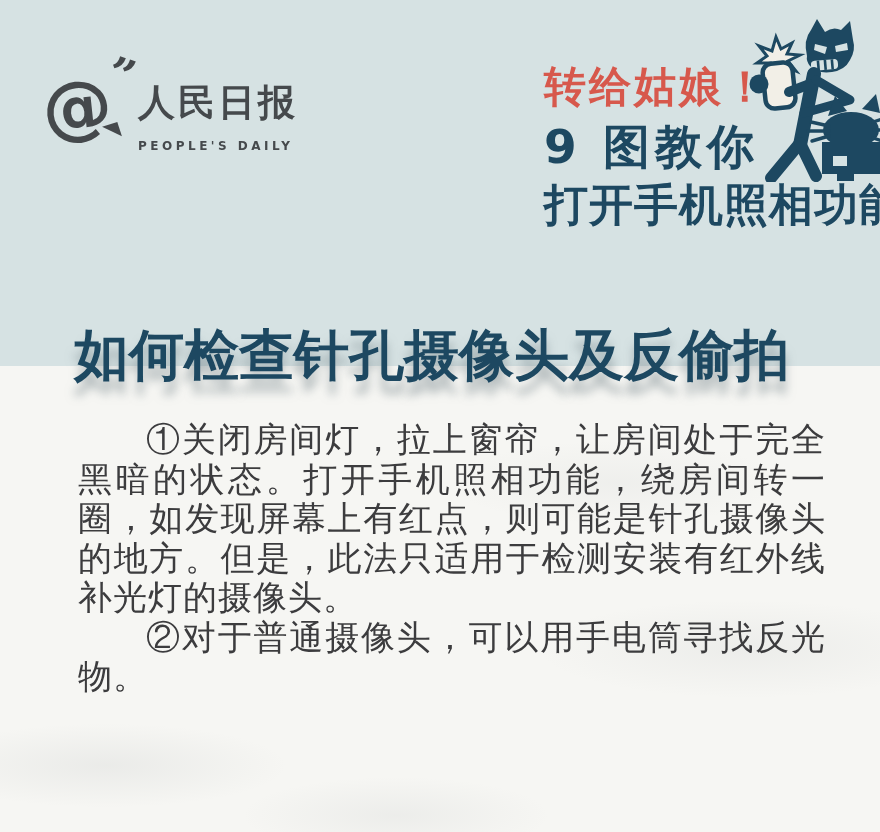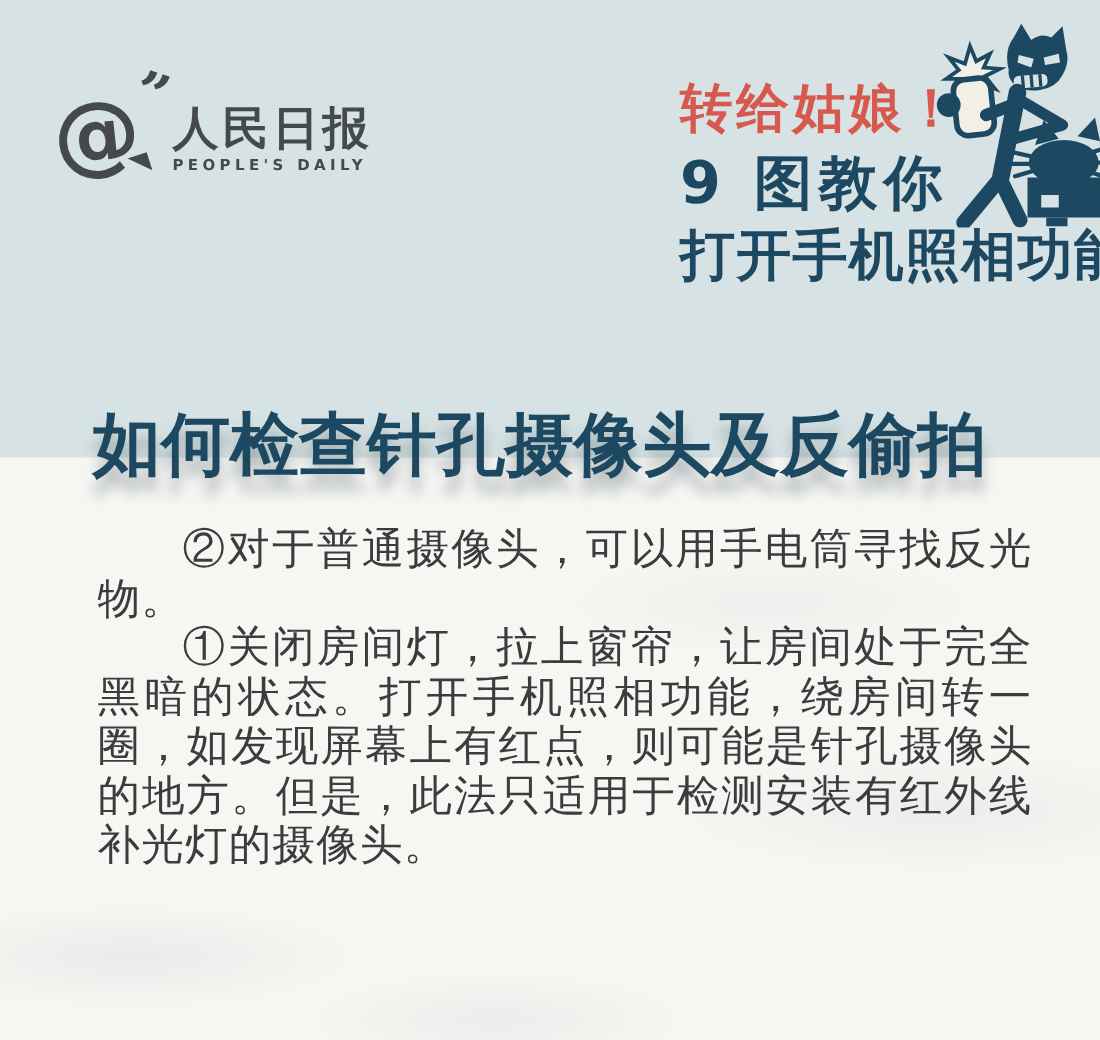--- a/index.html
+++ b/index.html
@@ -36,21 +36,21 @@
   }
   .at-tail {
     position:absolute; left:62px; top:66px;
     width:0; height:0;
     border-left:16px solid transparent;
     border-top:15px solid #45494c;
     transform:rotate(-18deg);
   }
   .logo-text { margin-top:26px; }
   .logo-cn { font-size:37px; font-weight:700; letter-spacing:3px; line-height:1.0; }
-  .logo-en { font-size:12px; font-weight:700; letter-spacing:3.5px; margin-top:4px; }
+  .logo-en { font-size:12px; font-weight:700; letter-spacing:3.5px; margin-top:18px; }
   
   .headline { position:absolute; left:544px; top:62px; }
   .hl1 { color:#d7584c; font-size:42px; font-weight:700; letter-spacing:3px; line-height:1.2; }
   .hl2 { color:#1d4861; font-size:47px; font-weight:700; letter-spacing:5px; line-height:1.15; margin-top:8px; }
   .hl3 { color:#1d4861; font-size:44px; font-weight:900; letter-spacing:1px; line-height:1.15; margin-top:6px; white-space:nowrap; }
   
   .illu { position:absolute; left:733px; top:10px; width:150px; height:172px; }
   
   .title {
     position:absolute; left:74px; top:324px; width:740px;
@@ -135,16 +135,16 @@
       </g>
       <rect x="89" y="132" width="64" height="32" fill="#1d4861"></rect>
       <rect x="100" y="146" width="14" height="10" fill="#d6e2e3"></rect>
       <rect x="104" y="164" width="17" height="7" fill="#1d4861"></rect>
     </g>
   </svg>
 
   <div class="title">如何检查针孔摄像头及反偷拍</div>
 
   <div class="body-text">
+    <p>①关闭房间灯，拉上窗帘，让房间处于完全黑暗的状态。打开手机照相功能，绕房间转一圈，如发现屏幕上有红点，则可能是针孔摄像头的地方。但是，此法只适用于检测安装有红外线补光灯的摄像头。</p>
     <p>②对于普通摄像头，可以用手电筒寻找反光物。</p>
-    <p>①关闭房间灯，拉上窗帘，让房间处于完全黑暗的状态。打开手机照相功能，绕房间转一圈，如发现屏幕上有红点，则可能是针孔摄像头的地方。但是，此法只适用于检测安装有红外线补光灯的摄像头。</p>
   </div>
 </div>
 
 </body></html>

